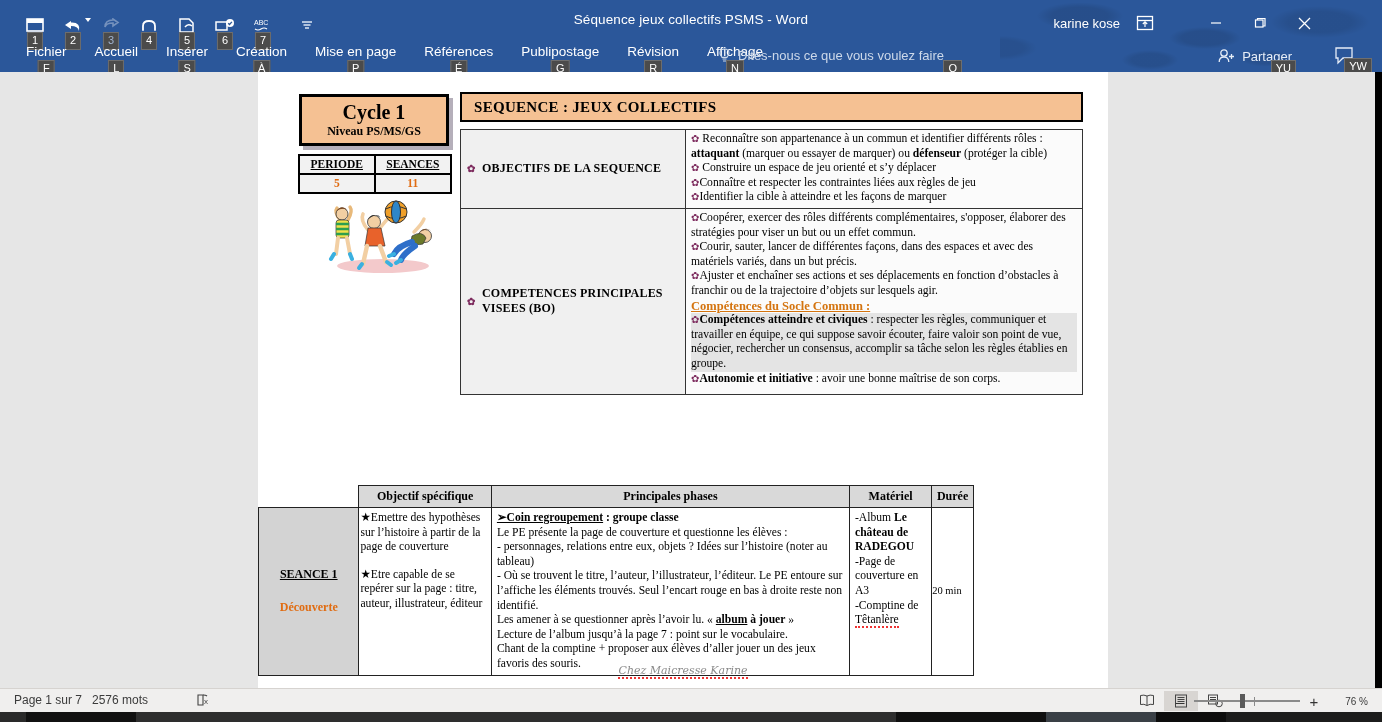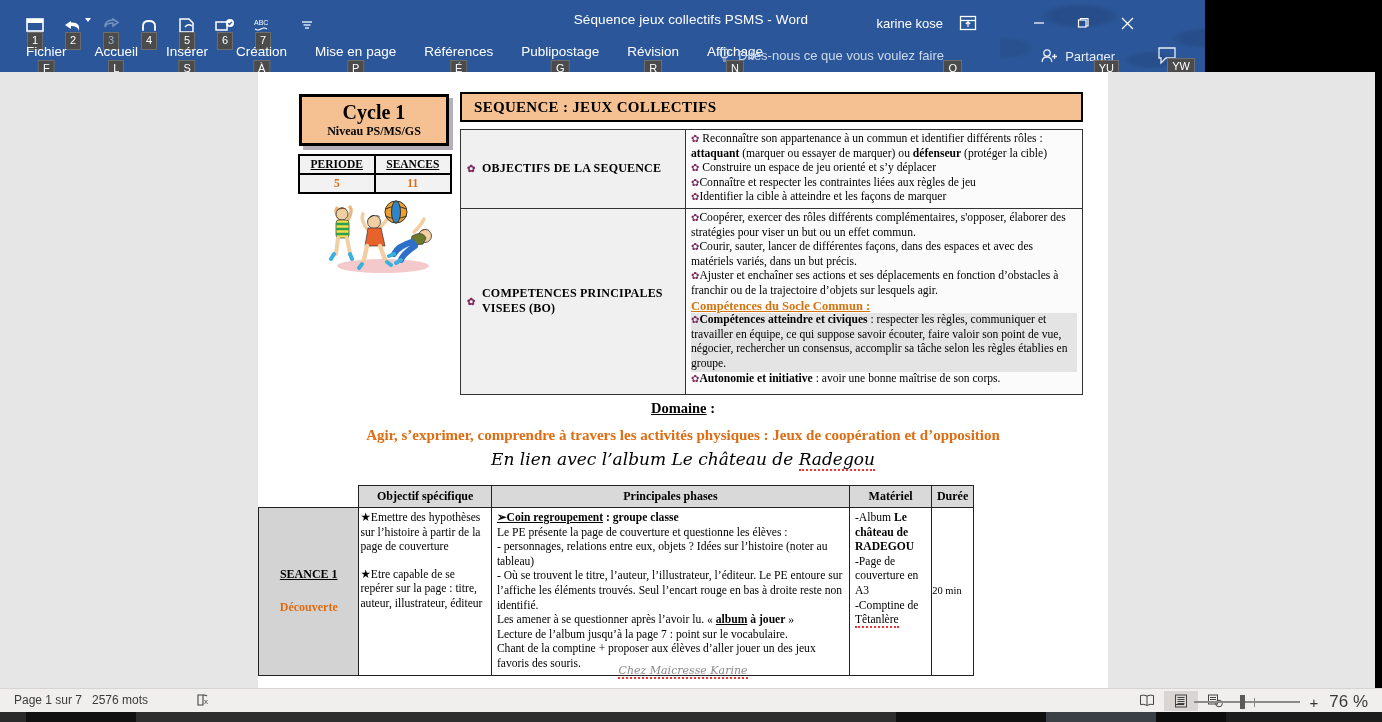--- a/index.html
+++ b/index.html
@@ -3,21 +3,21 @@
 <meta charset="utf-8">
 <style>
   * { box-sizing: border-box; margin:0; padding:0; }
   html,body { width:1382px; height:722px; overflow:hidden; background:#000; }
   body { font-family:"Liberation Sans", sans-serif; }
 
   
   #app { position:absolute; left:0; top:0; width:1382px; height:722px; background:#000; }
 
   .titlebar {
-    position:absolute; left:0; top:0; width:1205px; height:72px;
+    position:absolute; left:0; top:0; width:1382px; height:72px;
     background:#2b579a;
     background-image:
       radial-gradient(ellipse 70px 22px at 1080px 16px, rgba(0,0,0,.10) 40%, transparent 62%),
       radial-gradient(ellipse 58px 18px at 1205px 38px, rgba(0,0,0,.10) 40%, transparent 62%),
       radial-gradient(ellipse 80px 26px at 1320px 22px, rgba(0,0,0,.09) 40%, transparent 62%),
       radial-gradient(ellipse 46px 16px at 1150px 60px, rgba(0,0,0,.09) 40%, transparent 62%),
       radial-gradient(ellipse 60px 20px at 1000px 48px, rgba(0,0,0,.08) 40%, transparent 62%),
       radial-gradient(ellipse 40px 14px at 1265px 58px, rgba(0,0,0,.08) 40%, transparent 62%);
   }
   .titlebar-left { position:absolute; left:0; top:0; width:1000px; height:72px; background:#2b579a; }
@@ -151,21 +151,21 @@
   .sb-page { left:14px; } .sb-words { left:92px; } .sb-lang { left:196px; }
   .sb-views { position:absolute; right:150px; top:2px; display:flex; gap:0; }
   .sb-view { width:34px; height:20px; display:flex; align-items:center; justify-content:center; cursor:pointer; }
   .sb-view.active { background:#d8d5d2; }
   .zoom-wrap { position:absolute; right:14px; top:3px; display:flex; align-items:center; gap:8px; }
   .zoom-minus,.zoom-plus { font-size:15px; cursor:pointer; width:12px; text-align:center; color:#333; }
   .slider { position:relative; width:106px; height:18px; cursor:pointer; }
   .slider .track { position:absolute; left:0; top:8px; width:106px; height:2px; background:#8a8a8a; }
   .slider .tick { position:absolute; left:60px; top:5px; width:1px; height:9px; background:#8a8a8a; }
   .slider .thumb { position:absolute; left:46px; top:2px; width:5px; height:14px; background:#5a5a5a; }
-  .zoom-val { font-size:17px; width:40px; text-align:right; }
+  .zoom-val { font-size:10px; width:40px; text-align:right; }
 
   .taskbar { position:absolute; left:0; top:712px; width:1382px; height:10px; background:#1f1f1f; }
   .tb-seg { position:absolute; top:0; height:10px; }
 </style>
 </head>
 <body>
 
 <div id="app">
 
   <div class="titlebar">
@@ -408,25 +408,20 @@
               <div><span class="star">✿</span><span>Courir, sauter, lancer de différentes façons, dans des espaces et avec des matériels variés, dans un but précis.</span></div>
               <div><span class="star">✿</span><span>Ajuster et enchaîner ses actions et ses déplacements en fonction d’obstacles à franchir ou de la trajectoire d’objets sur lesquels agir.</span></div>
               <div class="socle">Compétences du Socle Commun :</div>
               <div class="hl"><span class="star">✿</span><span class="b">Compétences atteindre et civiques</span> : respecter les règles, communiquer et travailler en équipe, ce qui suppose savoir écouter, faire valoir son point de vue, négocier, rechercher un consensus, accomplir sa tâche selon les règles établies en groupe.</div>
               <div><span class="star">✿</span><span class="b">Autonomie et initiative</span> : avoir une bonne maîtrise de son corps.</div>
             </td>
           </tr>
         </tbody>
           </table>
 
-        <div class="domaine">
-          <div class="domaine-h"><u>Domaine</u><span> :</span></div>
-          <div class="domaine-l2">Agir, s’exprimer, comprendre à travers les activités physiques : Jeux de coopération et d’opposition</div>
-          <div class="domaine-l3"><span>En lien avec l’album Le château de </span><span class="squiggle">Radegou</span></div>
-        </div>
 
         <table class="seance-table">
           <colgroup>
               <col class="col-a">
               <col class="col-b">
               <col class="col-c">
               <col class="col-d">
               <col class="col-e">
             </colgroup>
           <tbody>

